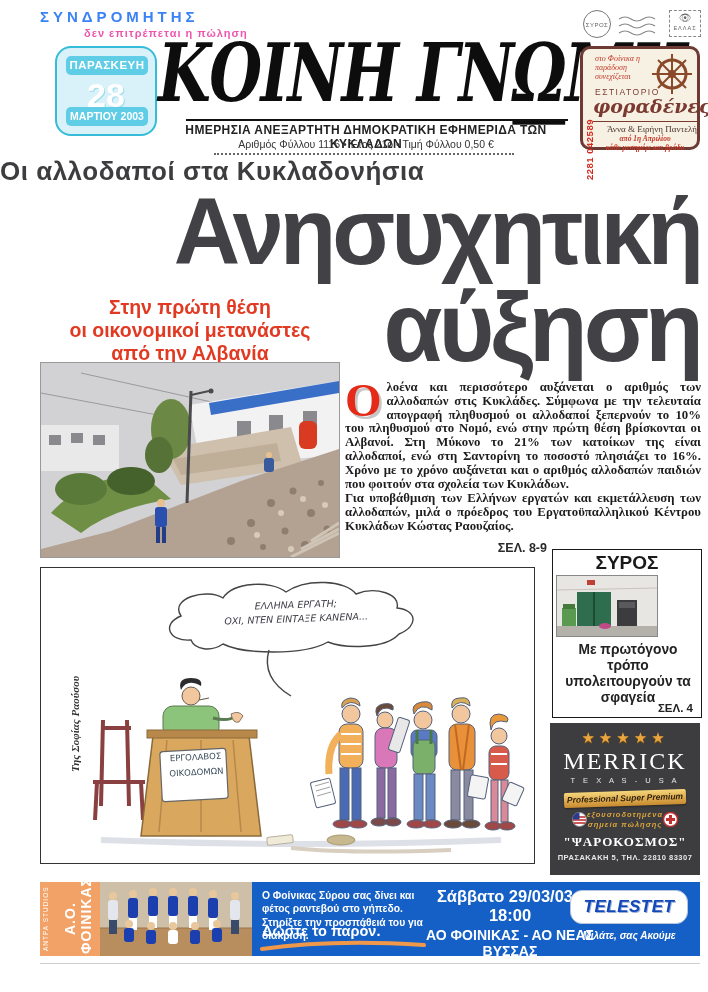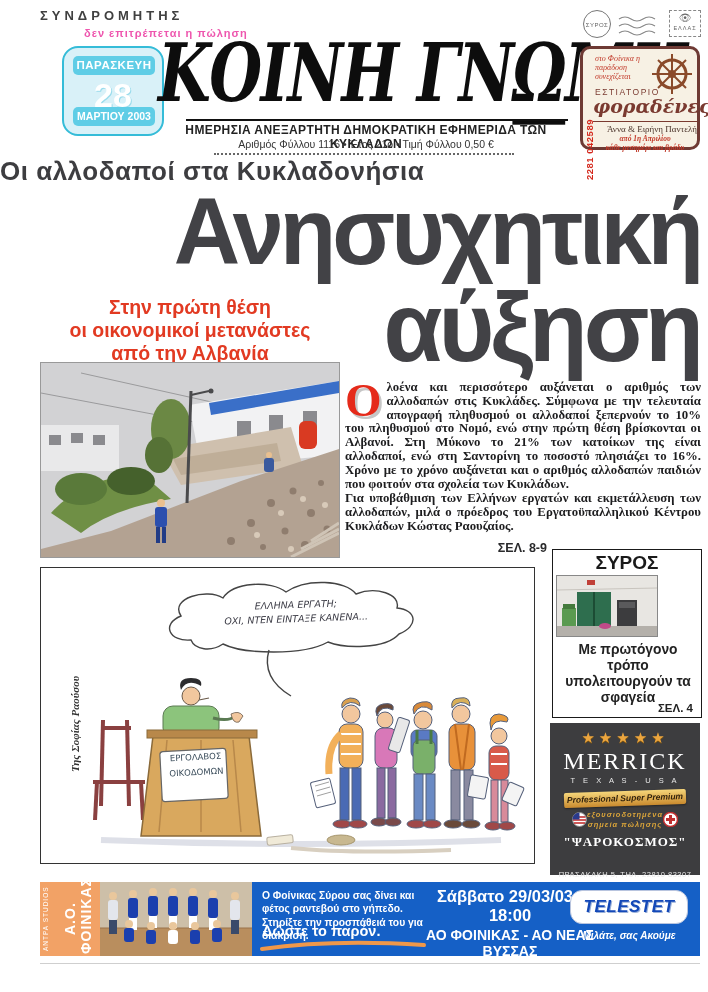--- a/index.html
+++ b/index.html
@@ -1,24 +1,24 @@
 <!DOCTYPE html>
 <html><head>
 <meta charset="utf-8">
 <style>
   * { margin:0; padding:0; box-sizing:border-box; }
   body { background:#ffffff; font-family:"Liberation Sans", sans-serif; }
   .page { position:relative; width:708px; height:992px; background:#ffffff; overflow:hidden; margin:0 auto; }
 
   
-  .sub-label { position:absolute; left:40px; top:8px; color:#404040; font-weight:bold; font-size:13px; letter-spacing:4px; }
+  .sub-label { position:absolute; left:40px; top:8px; color:#3b82f6; font-weight:bold; font-size:15px; letter-spacing:4px; }
   .sub-note  { position:absolute; left:40px; top:27px; color:#ee56ae; font-weight:bold; font-size:11px; letter-spacing:1px;margin-left:44px; }
 
   
-  .datebox { position:absolute; left:62px; top:46px; width:102px; height:90px; background:#d9f1f8; border:2px solid #35bcd8; border-radius:16px; }
+  .datebox { position:absolute; left:55px; top:46px; width:102px; height:90px; background:#d9f1f8; border:2px solid #35bcd8; border-radius:16px; }
   .datebox .pill { position:absolute; left:9px; width:82px; height:19px; background:#5fcde6; border-radius:5px; color:#ffffff; font-weight:bold; text-align:center; }
   .datebox .pill.top { top:8px; font-size:11.5px; line-height:19px; letter-spacing:.5px; }
   .datebox .pill.bot { bottom:8px; font-size:10.5px; line-height:19px; }
   .datebox .daynum { position:absolute; left:0; right:0; top:28px; text-align:center; color:#ffffff; font-weight:bold; font-size:34px; text-shadow:1px 1px 0 #9adcec; }
 
   
   .masthead-title { position:absolute; left:158px; top:26px; width:430px; font-family:"DejaVu Serif", serif; font-style:italic; font-weight:bold; font-size:76px; color:#0d0d0d; white-space:nowrap; transform:scaleX(.80) scaleY(1.05); transform-origin:left top; letter-spacing:-2px; }
   .masthead-title .om { border-bottom:5px solid #0d0d0d; }
   .masthead-rule { position:absolute; left:186px; top:119px; width:382px; height:2px; background:#111; }
   .masthead-sub { position:absolute; left:160px; top:123px; width:412px; text-align:center; font-weight:bold; font-size:12px; letter-spacing:.4px; color:#222; }
@@ -70,21 +70,21 @@
 
   
   .merrick { position:absolute; left:550px; top:723px; width:150px; height:152px; background:#3d3d3f; text-align:center; color:#fff; }
   .m-stars { font-size:15px; letter-spacing:4px; color:#eba53e; margin-top:6px; text-shadow:0 1px 0 #7a5210; }
   .m-brand { font-family:"Liberation Serif", serif; font-size:24px; letter-spacing:2px; color:#ffffff; margin-top:1px; }
   .m-origin { font-size:7.5px; letter-spacing:3px; color:#e8e8e8; margin-top:1px; }
   .m-ribbon { width:122px; height:15px; margin:6px auto 4px; background:linear-gradient(180deg,#f6d67a,#c98a2e); transform:rotate(-2deg); color:#33230c; font-style:italic; font-weight:bold; font-size:8.5px; line-height:15px; border-radius:2px; box-shadow:0 1px 2px #00000066; }
   .m-noterow { display:flex; align-items:center; justify-content:center; margin-top:2px; }
   .m-note { color:#d8a33a; font-style:italic; font-weight:bold; font-size:7.5px; line-height:1.3; letter-spacing:1px; }
   .m-store { font-weight:bold; font-size:13px; letter-spacing:1px; margin-top:4px; font-family:"Liberation Serif", serif; }
-  .m-addr { font-size:7.5px; letter-spacing:.5px; margin-top:20px; color:#e8e8e8; font-weight:normal; }
+  .m-addr { font-size:7.5px; letter-spacing:.5px; margin-top:3px; color:#e8e8e8; font-weight:bold; }
 
   
   .banner { position:absolute; left:40px; top:882px; width:660px; height:74px; background:#1560c6; }
   .bn-orange { position:absolute; left:0; top:0; width:60px; height:74px; background:#f2a266; }
   .bn-sponsor { position:absolute; left:2px; top:4px; height:66px; writing-mode:vertical-rl; transform:rotate(180deg); color:#ffffff; font-size:6.5px; letter-spacing:1px; text-align:center; }
   .bn-club { position:absolute; left:22px; top:2px; height:70px; writing-mode:vertical-rl; transform:rotate(180deg); color:#ffffff; font-weight:bold; font-size:14px; letter-spacing:1px; text-align:center; }
   .bn-photo { position:absolute; left:60px; top:0; width:152px; height:74px; }
   .bn-msg { position:absolute; left:222px; top:7px; width:172px; color:#fff; font-weight:bold; font-size:10.3px; line-height:1.3; }
   .bn-cta { position:absolute; left:222px; top:41px; color:#fff; font-weight:bold; font-size:14.5px; }
   .bn-swoosh { position:absolute; left:218px; top:58px; }

